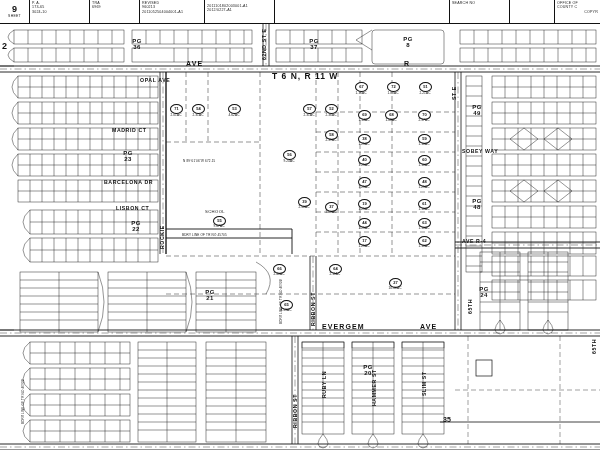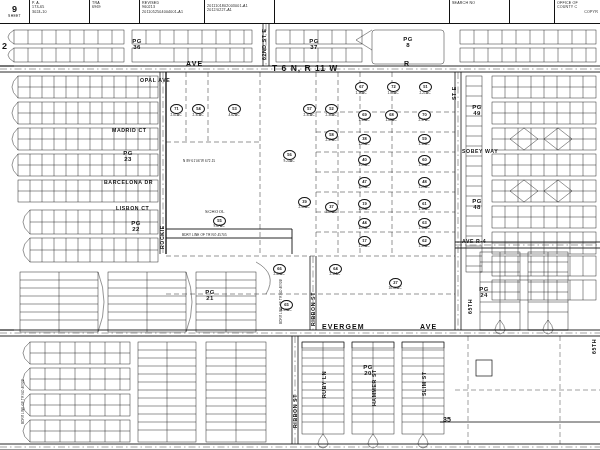--- a/index.html
+++ b/index.html
@@ -689,21 +689,21 @@
       </g>
 
       <g stroke="#111" fill="none" stroke-width="0.8">
         <line x1="440" y1="398" x2="600" y2="398"></line>
       </g>
     </svg>
 
     <div class="tx edge-num" style="left:2px;top:18px;">2</div>
     <div class="tx sheetmark" style="left:443px;top:392px;">35</div>
 
-    <div class="tx twp" style="left:272px;top:40px;">T 6 N, R 11 W</div>
+    <div class="tx twp" style="left:272px;top:48px;">T 6 N, R 11 W</div>
 
     <div class="tx st-big" style="left:186px;top:36px;">AVE</div>
     <div class="tx st-big" style="left:404px;top:36px;">R</div>
     <div class="tx st-name" style="left:140px;top:54px;">OPAL AVE</div>
     <div class="tx st-name" style="left:112px;top:104px;">MADRID CT</div>
     <div class="tx st-name" style="left:104px;top:156px;">BARCELONA DR</div>
     <div class="tx st-name" style="left:116px;top:182px;">LISBON CT</div>
     <div class="tx st-name" style="left:462px;top:125px;">SOBEY WAY</div>
     <div class="tx st-name" style="left:462px;top:215px;">AVE R-4</div>
     <div class="tx st-big" style="left:322px;top:299px;">EVERGEM</div>

